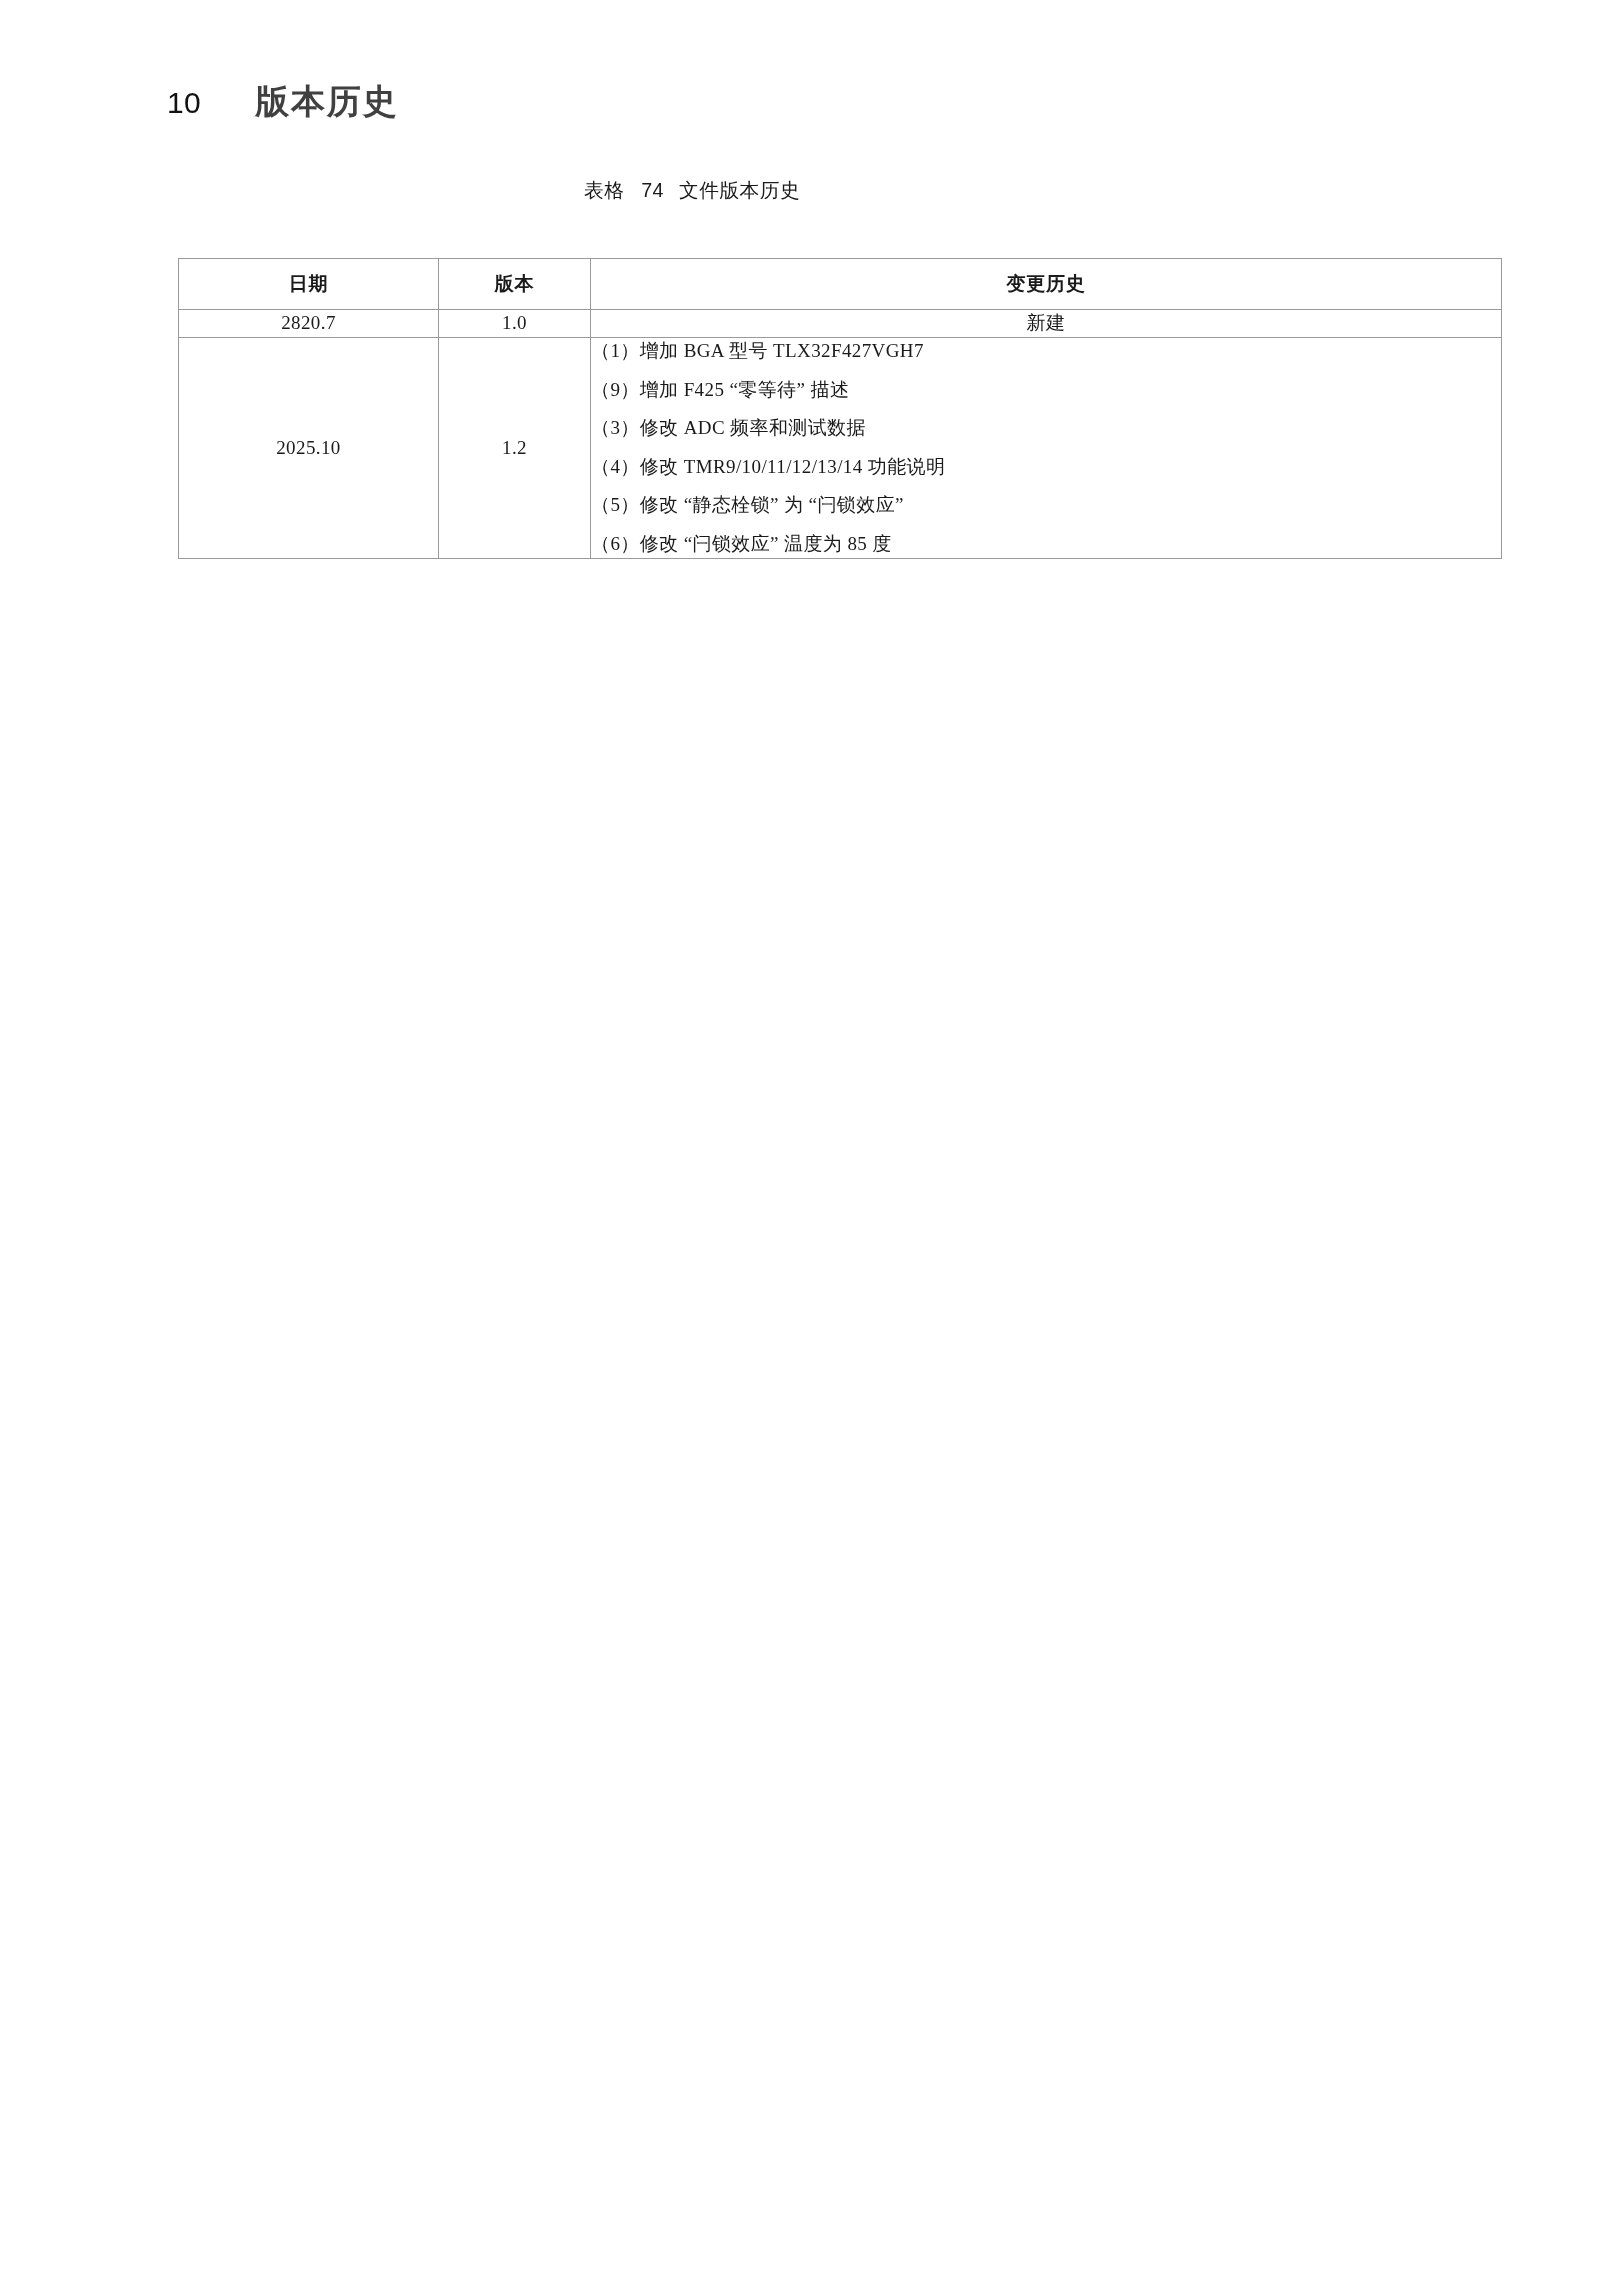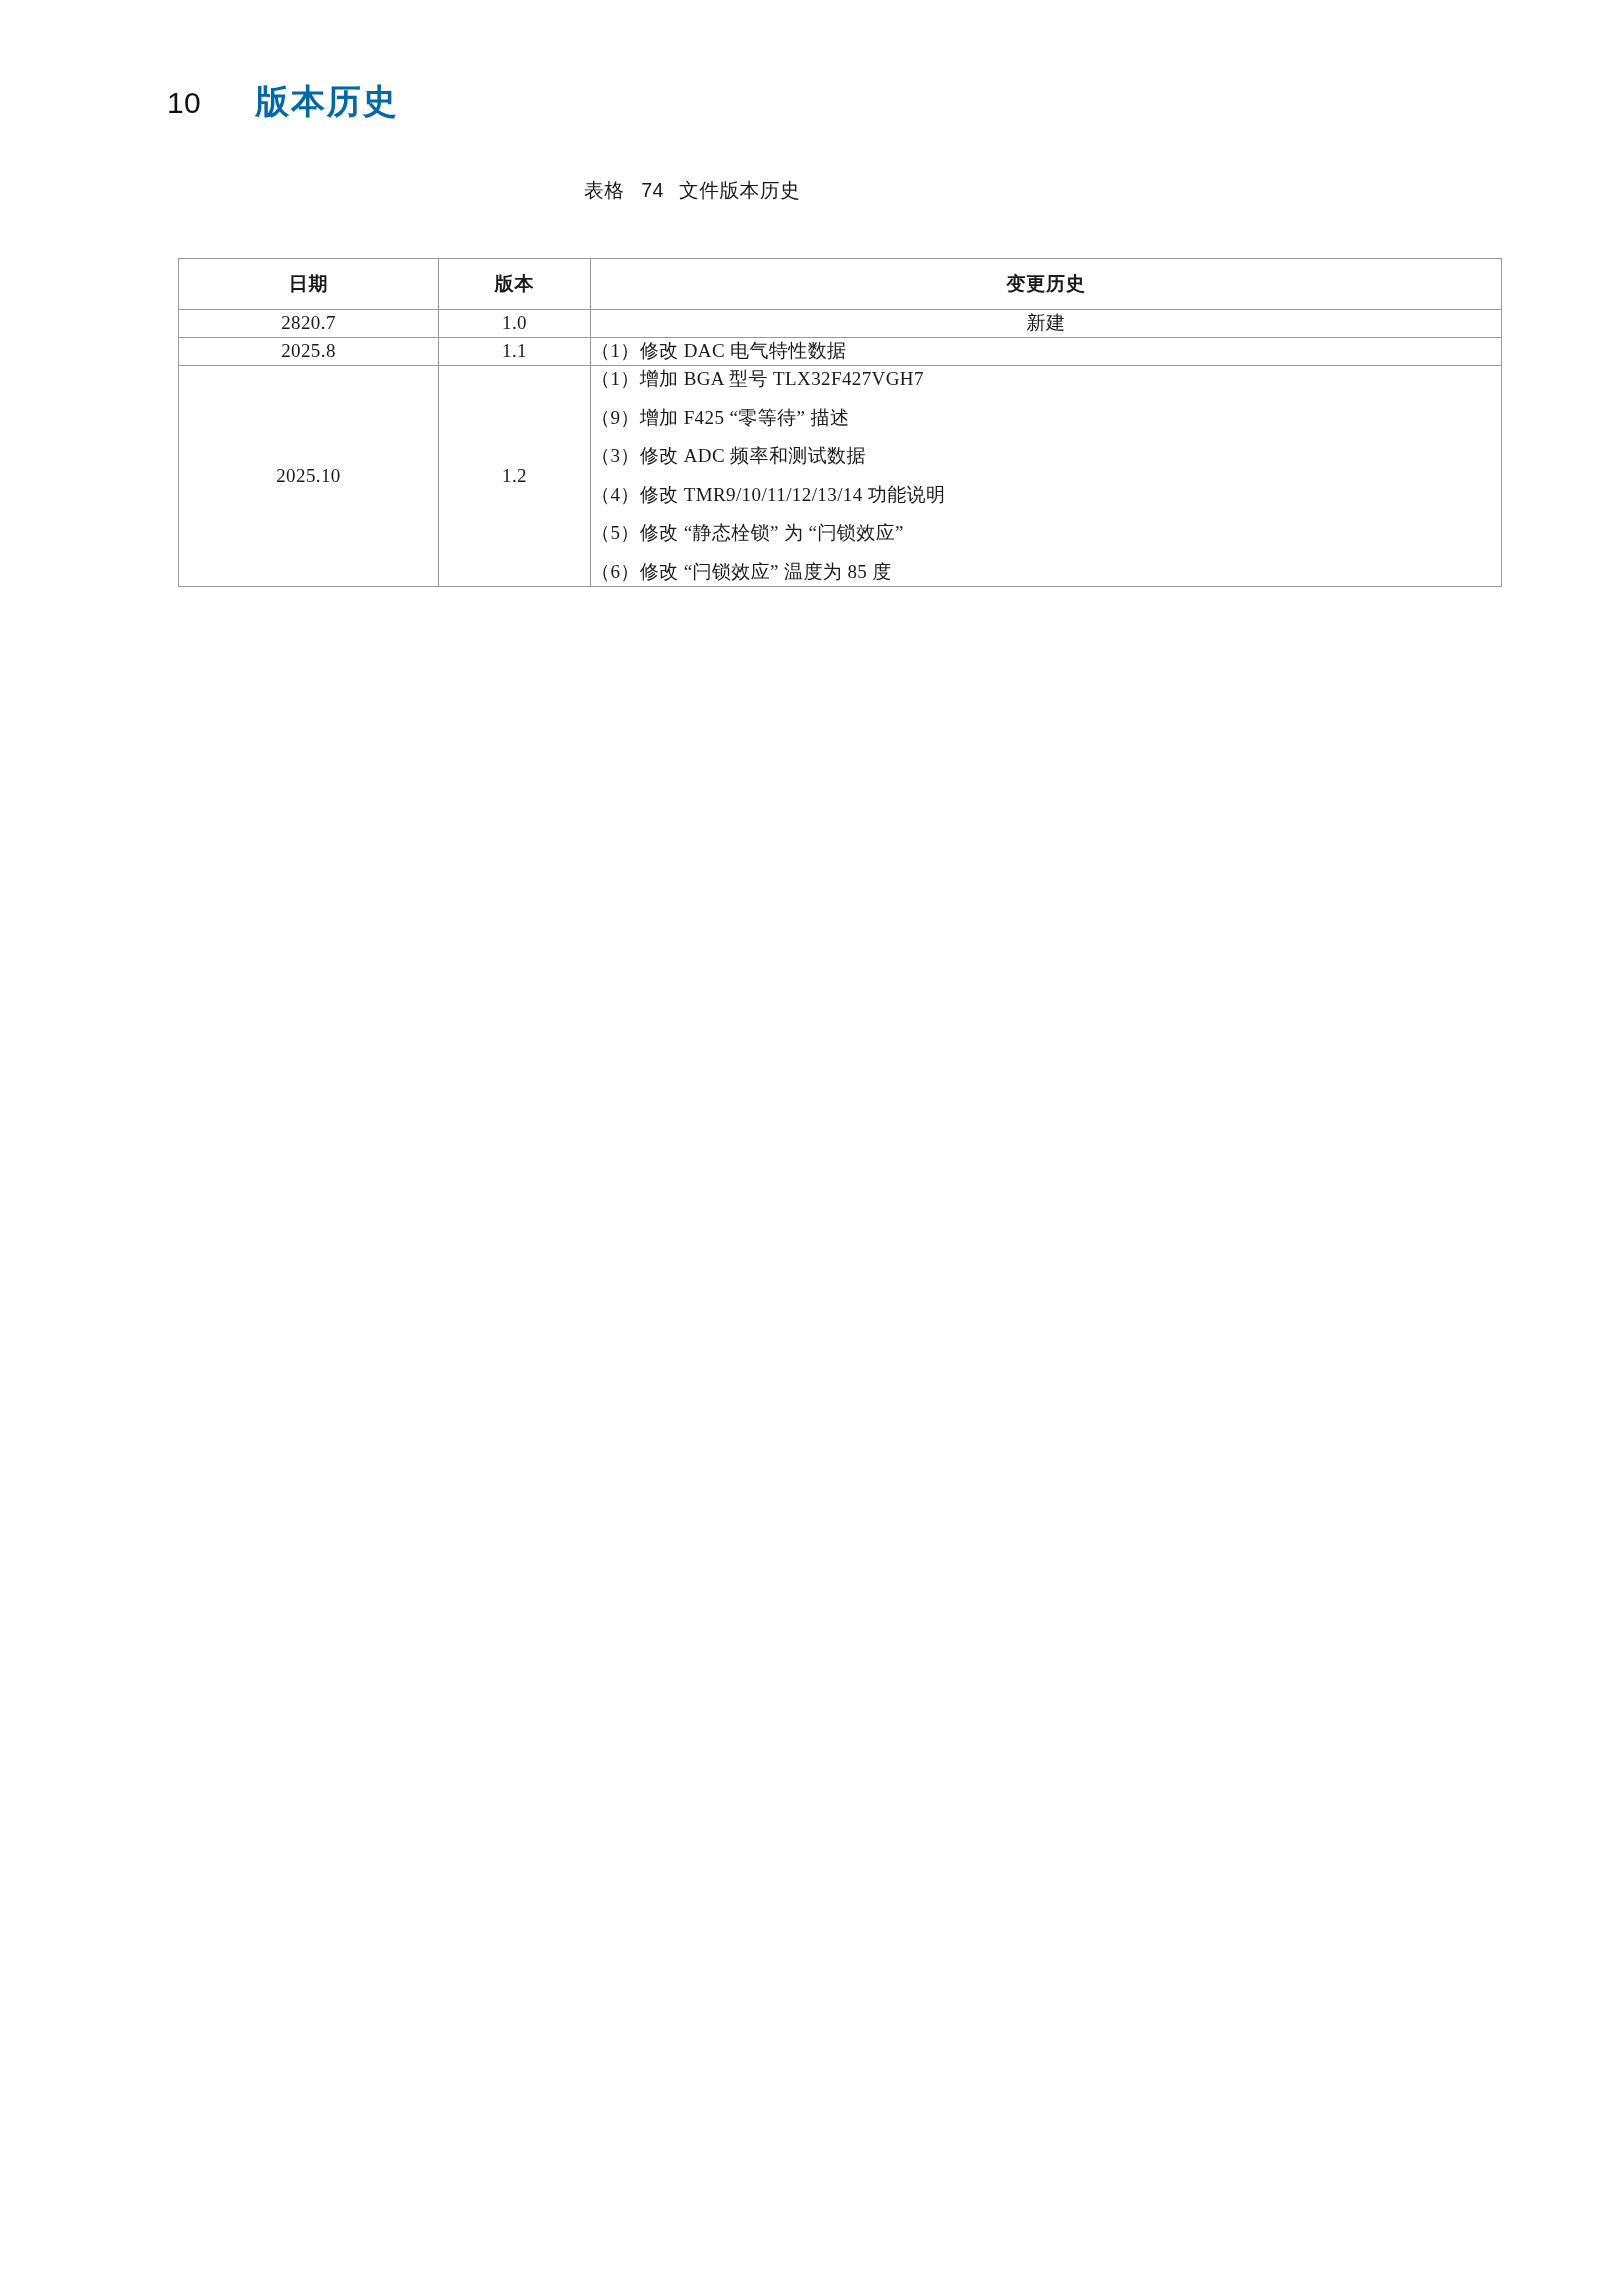--- a/index.html
+++ b/index.html
@@ -37,21 +37,21 @@
     font-size: 30px;
     font-weight: 400;
     letter-spacing: 0.4px;
     color: #111111;
   }
   .section-title {
     font-size: 34px;
     font-weight: 700;
     margin-left: 54px;
     letter-spacing: 1.8px;
-    color: #0369a1;
+    color: #404040;
   }
 
   
   .table-caption {
     position: absolute;
     left: 556px;
     top: 177px;
     font-size: 19.7px;
     color: #1a1a1a;
     white-space: nowrap;
@@ -152,29 +152,20 @@
     <tbody>
       <tr>
         <td class="cell-center cell-pad-c">2820.7</td>
         <td class="cell-center cell-pad-c">1.0</td>
         <td class="cell-hist center">
           <span class="hist-list">
             <span class="hist-line">新建</span>
           </span>
         </td>
       </tr>
-      <tr>
-        <td class="cell-center cell-pad-c">2025.8</td>
-        <td class="cell-center cell-pad-c">1.1</td>
-        <td class="cell-hist">
-          <span class="hist-list">
-            <span class="hist-line">（1）修改 DAC 电气特性数据</span>
-          </span>
-        </td>
-      </tr>
       <tr class="row-tall">
         <td class="cell-center">2025.10</td>
         <td class="cell-center">1.2</td>
         <td class="cell-hist">
           <span class="hist-list">
             <span class="hist-line">（1）增加 BGA 型号 TLX32F427VGH7</span>
             <span class="hist-line">（9）增加 F425 “零等待” 描述</span>
             <span class="hist-line">（3）修改 ADC 频率和测试数据</span>
             <span class="hist-line">（4）修改 TMR9/10/11/12/13/14 功能说明</span>
             <span class="hist-line">（5）修改 “静态栓锁” 为 “闩锁效应”</span>

